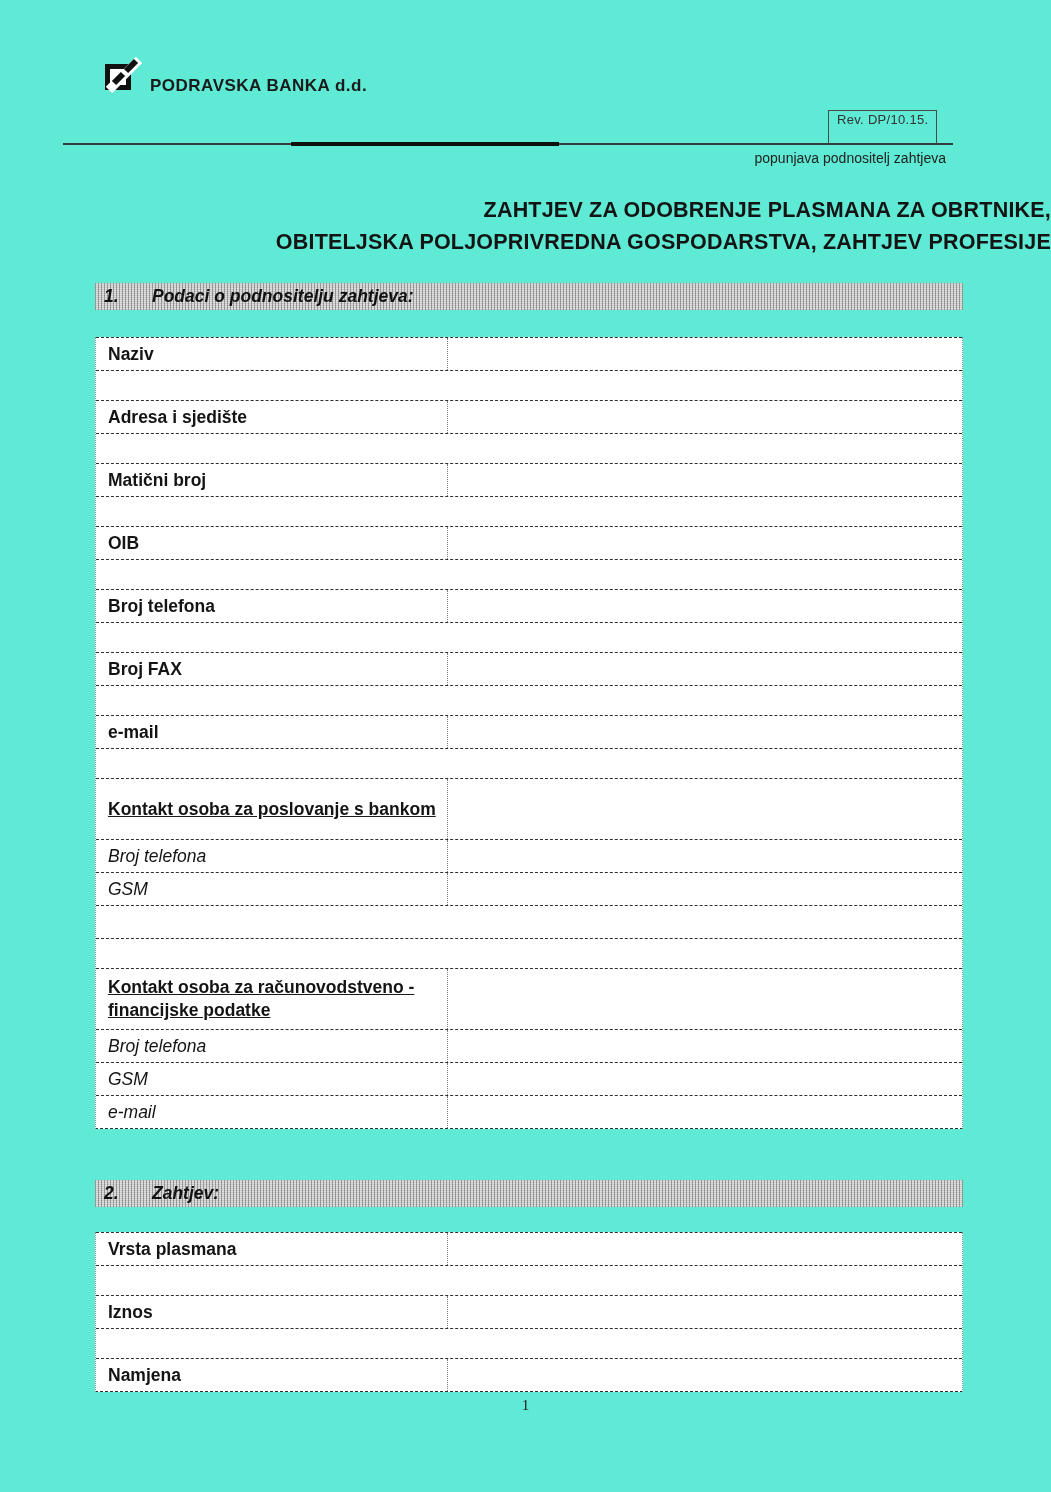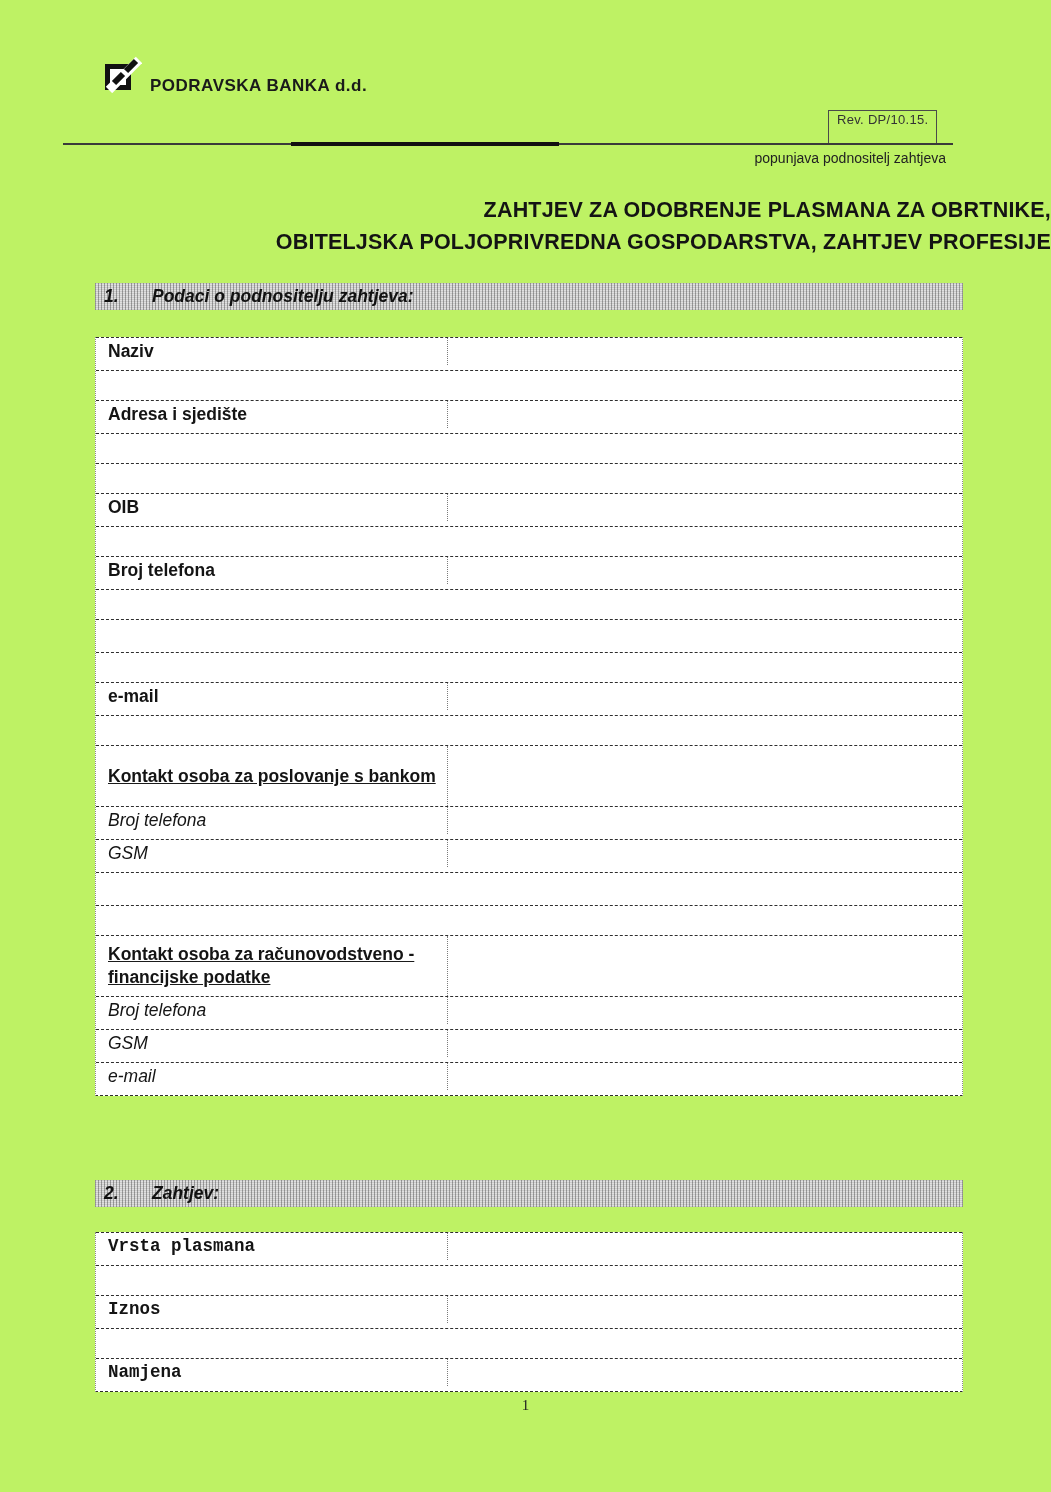--- a/index.html
+++ b/index.html
@@ -1,21 +1,21 @@
 <!DOCTYPE html>
 <html><head>
 <meta charset="utf-8">
 <style>
   * { box-sizing: border-box; margin: 0; padding: 0; }
   html, body { background: #ffffff; }
   .page {
     position: relative;
     width: 1051px;
     height: 1492px;
-    background: #bef264;
+    background: #5eead4;
     font-family: "Liberation Sans", sans-serif;
     color: #1a1a1a;
     overflow: hidden;
   }
 
   
   .logo { position: absolute; left: 102px; top: 55px; width: 40px; height: 40px; }
   .bank-name { position: absolute; left: 150px; top: 76px; font-size: 17px; font-weight: 800; letter-spacing: .5px; }
   .rev-box {
     position: absolute; left: 828px; top: 110px;
@@ -46,23 +46,23 @@
 
   
   .ftable {
     position: absolute; left: 95px; width: 868px;
     border-left: 1px dotted #8a8a8a;
     border-right: 1px dotted #8a8a8a;
     border-bottom: 1.6px dashed #2e2e2e;
     background: #fff;
   }
   .ft1 { top: 337px; }
-  .ft2 { top: 1232px; font-family: Liberation Mono, monospace; }
+  .ft2 { top: 1232px; }
   .frow { display: flex; border-top: 1.6px dashed #2e2e2e; }
-  .frow.single { height: 33px; flex-direction: column; }
+  .frow.single { height: 33px; }
   .frow.spacer { height: 30px; }
   .frow.tall { height: 61px; text-decoration: underline; }
   .lcell {
     width: 40.6%; flex: none;
     border-right: 1px dotted #7a7a7a;
     display: flex; align-items: center;
     padding: 2px 6px 2px 12px;
     font-weight: 700; font-size: 17.5px; line-height: 1.3; color: #141414;
   }
   .frow.sub .lcell { font-weight: 400; font-style: italic; }
@@ -109,35 +109,40 @@
       <div class="vcell"></div>
     </div>
     <div class="frow spacer"></div>
 
     <div class="frow single">
       <div class="lcell">Adresa i sjedište</div>
       <div class="vcell"></div>
     </div>
     <div class="frow spacer"></div>
 
+    <div class="frow single">
+      <div class="lcell">Matični broj</div>
+      <div class="vcell"></div>
+    </div>
     <div class="frow spacer"></div>
 
     <div class="frow single">
       <div class="lcell">OIB</div>
       <div class="vcell"></div>
     </div>
     <div class="frow spacer"></div>
 
     <div class="frow single">
       <div class="lcell">Broj telefona</div>
       <div class="vcell"></div>
     </div>
     <div class="frow spacer"></div>
 
     <div class="frow single">
+      <div class="lcell">Broj FAX</div>
       <div class="vcell"></div>
     </div>
     <div class="frow spacer"></div>
 
     <div class="frow single">
       <div class="lcell">e-mail</div>
       <div class="vcell"></div>
     </div>
     <div class="frow spacer"></div>
 

